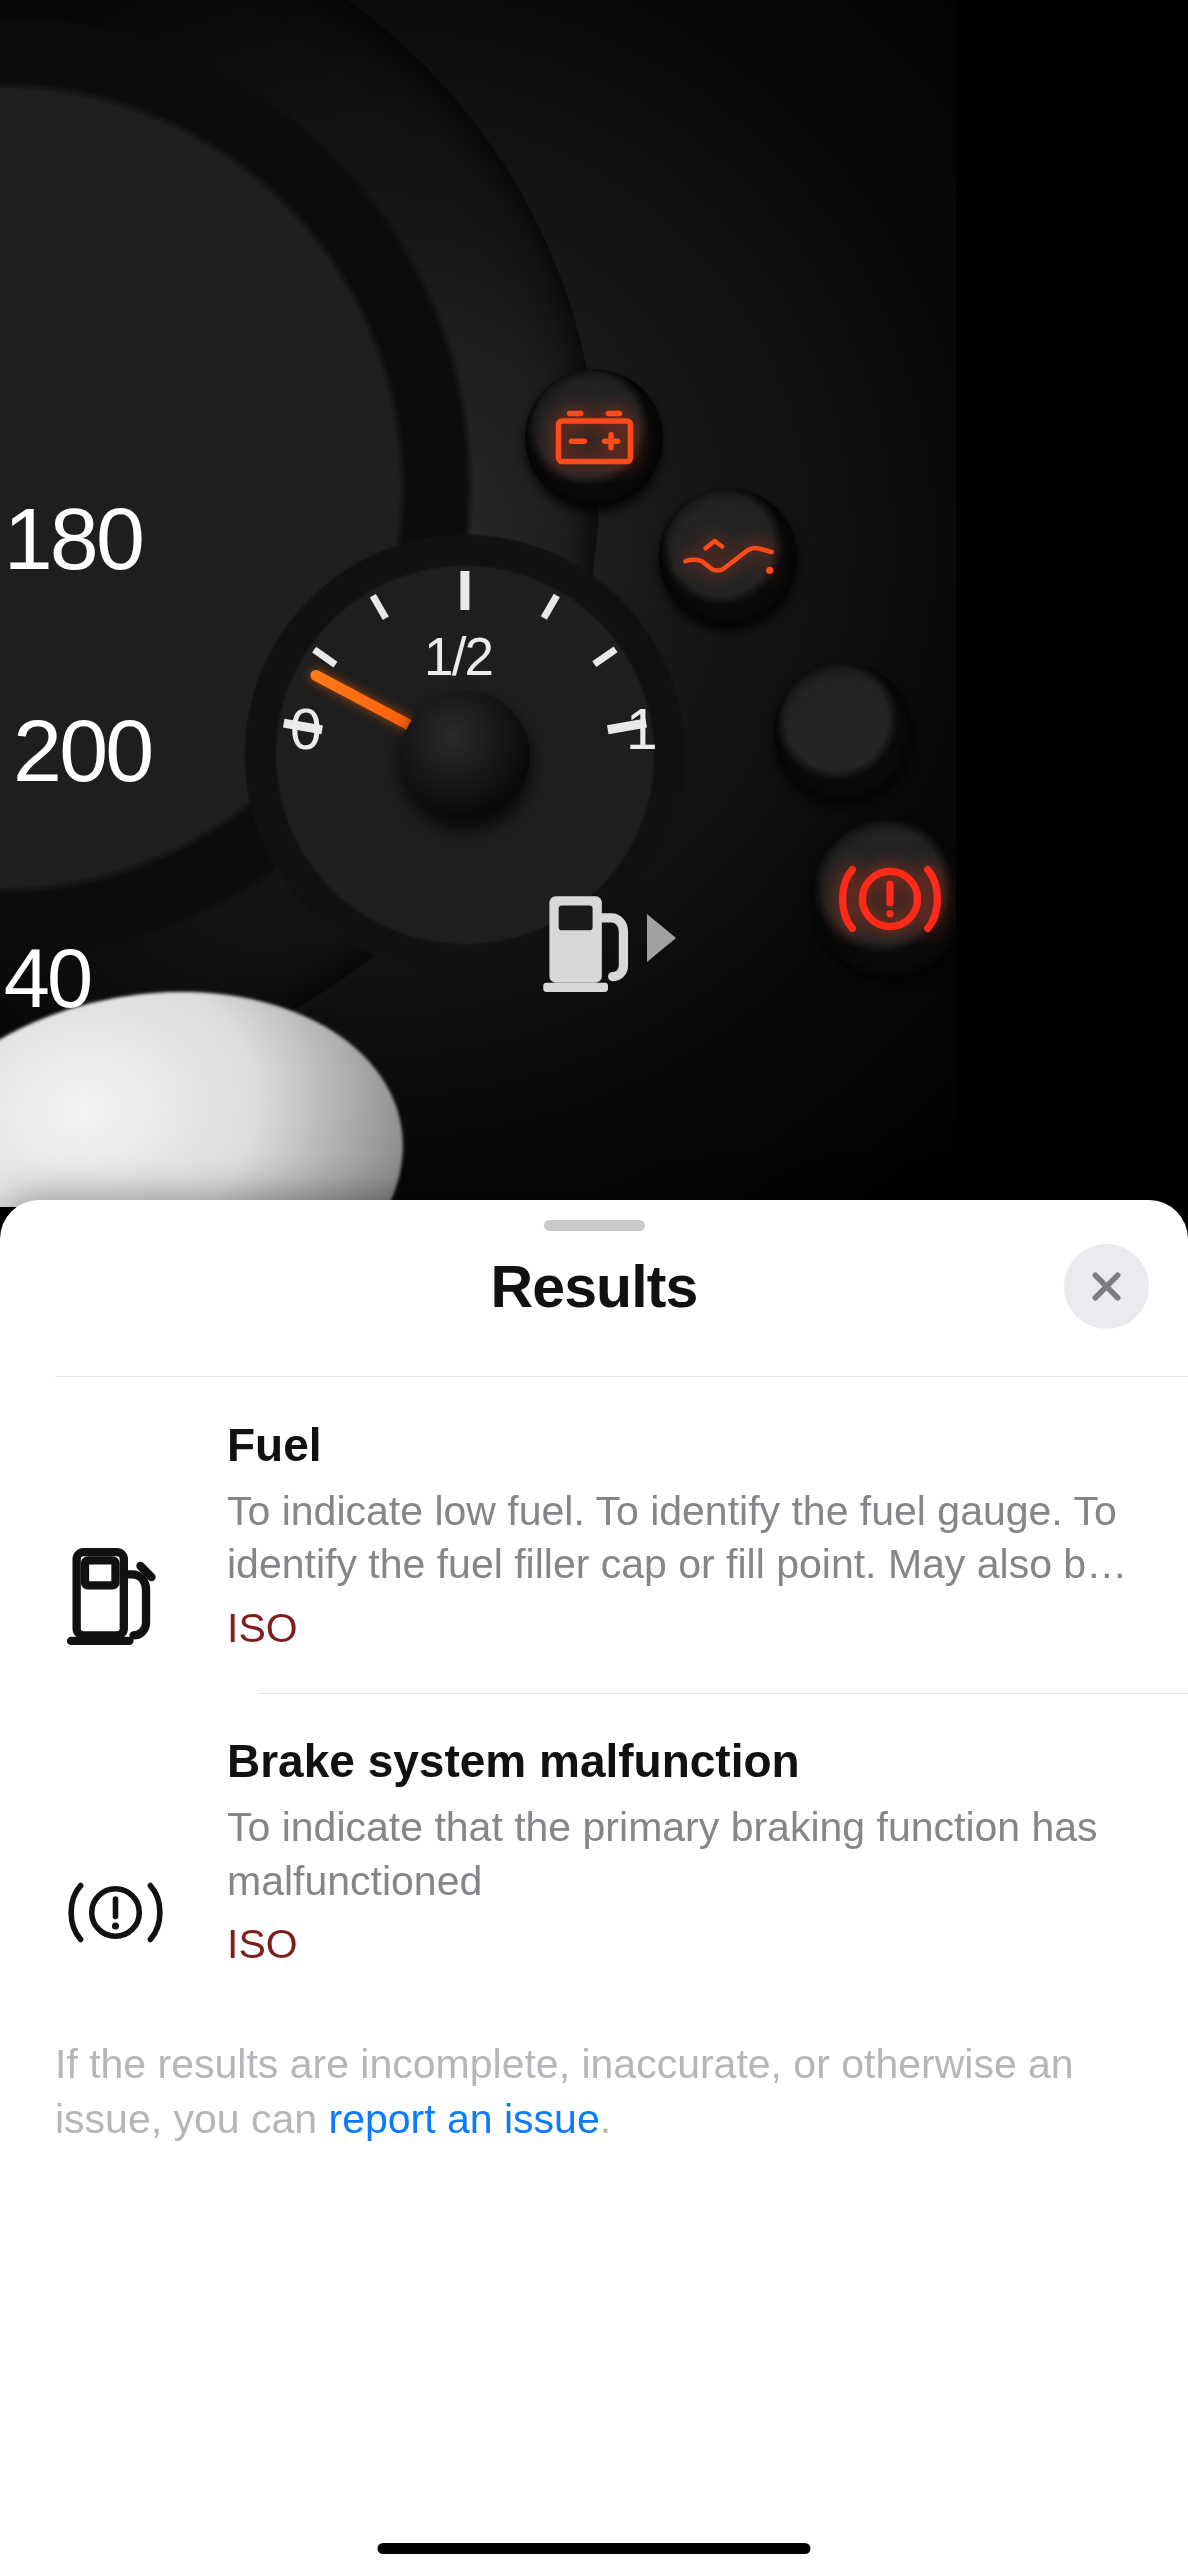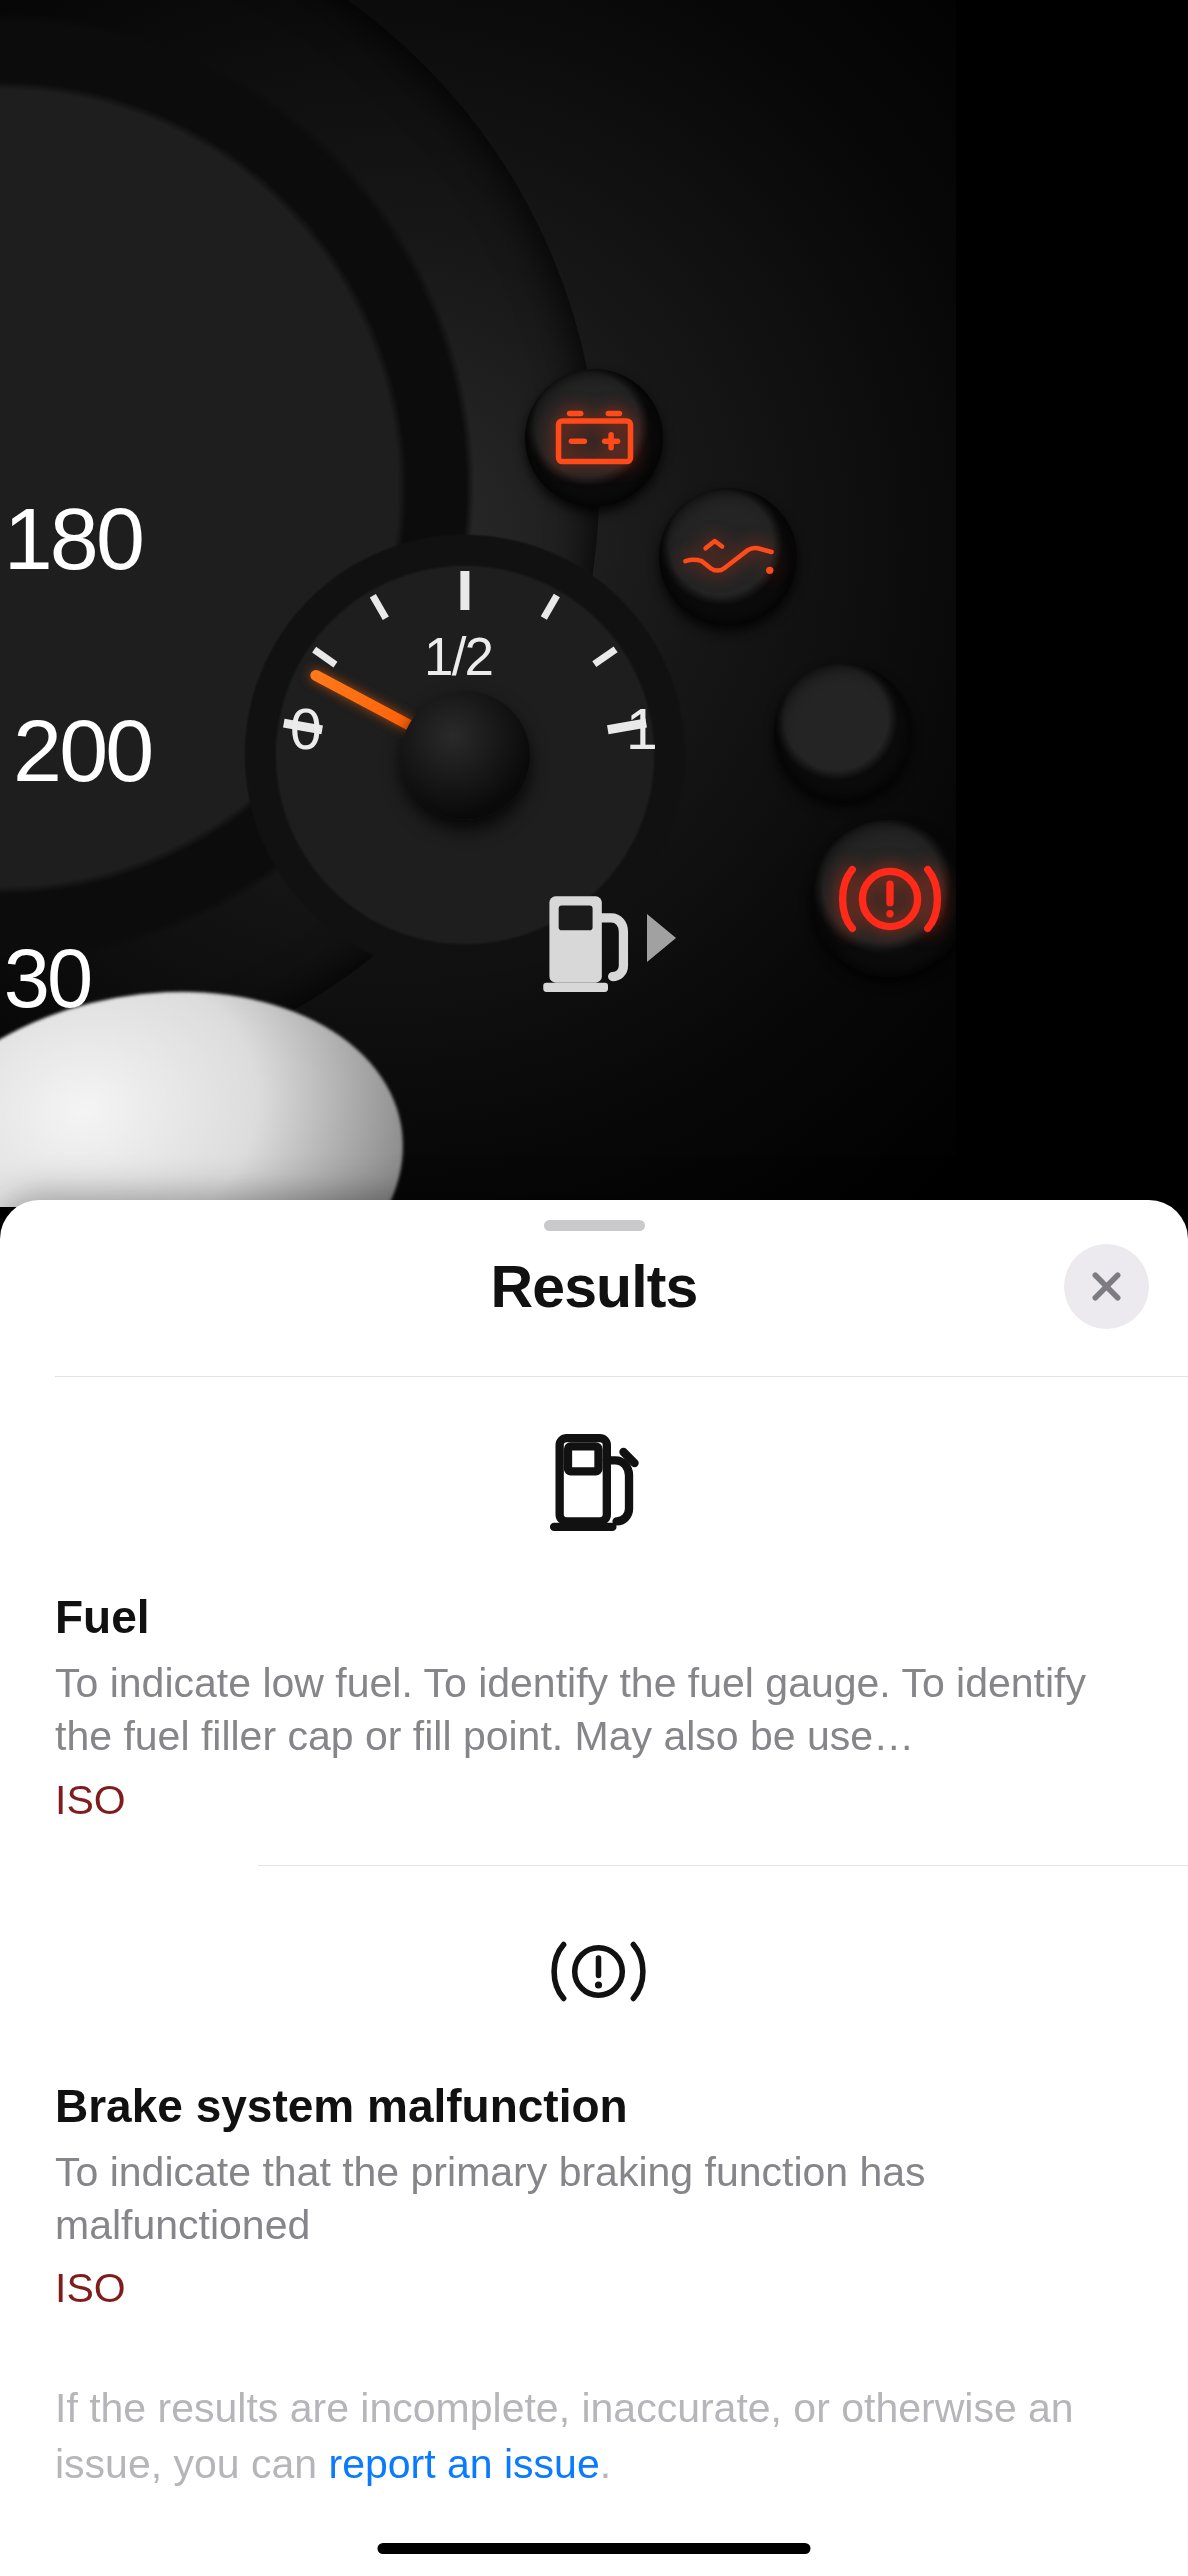--- a/index.html
+++ b/index.html
@@ -116,21 +116,21 @@
     position:absolute; right:39px; top:-5.5px;
     width:85px; height:85px; border-radius:50%;
     background:#eceaef;
     display:flex; align-items:center; justify-content:center;
     cursor:pointer;
   }
   .close-btn svg { width:41px; height:41px; }
 
   .section-label { font-size:41px; color:#8a8a8e; font-weight:500; padding:0 55px 26px; }
   .divider { height:0.9px; background:#e3e3e6; margin-left:55px;}
-  .row { display:flex; padding:41px 46px 41px 55px; gap:52px; align-items:center;flex-direction:column;}
+  .row { display:flex; padding:41px 46px 41px 55px; gap:52px; align-items:flex-end;}
   .row .icon { width:120px; flex:none; display:flex; align-items:center; justify-content:center; padding-top:9.2px;}
   .row .icon svg { width:111px; height:111px; }
   .row .txt { flex:1; }
   .row .title { font-size:46px; font-weight:700; color:#111; margin-bottom:13px;}
   .row .desc  { font-size:41px; color:#85858a; line-height:1.3; margin-bottom:13px;
                 display:-webkit-box; -webkit-line-clamp:2; -webkit-box-orient:vertical; overflow:hidden;}
   .row .src   { font-size:41px; color:#7f1d1d;}
   .inner-div { height:0.9px; background:#e3e3e6; margin-left:258px;}
 
   .footer-note { font-size:41px; color:#b6b6ba; line-height:1.35; padding:28px 55px 0;}
@@ -142,21 +142,21 @@
     background:#000; transform:translateX(-50%);
   }
 </style>
 </head>
 <body>
 
 <div class="photo-area">
   <div class="big-gauge"></div>
   <div class="big-num n180">180</div>
   <div class="big-num n200">200</div>
-  <div class="big-num n20">30</div>
+  <div class="big-num n20">40</div>
 
   <div class="fuel-gauge">
     <div class="ftick" style="transform:translate(-4.6px,-184px) rotate(-80deg);"></div>
     <div class="ftick minor" style="transform:translate(-3.7px,-184px) rotate(-55deg);"></div>
     <div class="ftick minor" style="transform:translate(-3.7px,-184px) rotate(-30deg);"></div>
     <div class="ftick" style="transform:translate(-4.6px,-184px) rotate(0deg);"></div>
     <div class="ftick minor" style="transform:translate(-3.7px,-184px) rotate(30deg);"></div>
     <div class="ftick minor" style="transform:translate(-3.7px,-184px) rotate(55deg);"></div>
     <div class="ftick" style="transform:translate(-4.6px,-184px) rotate(80deg);"></div>
     <div class="fuel-needle"></div>

